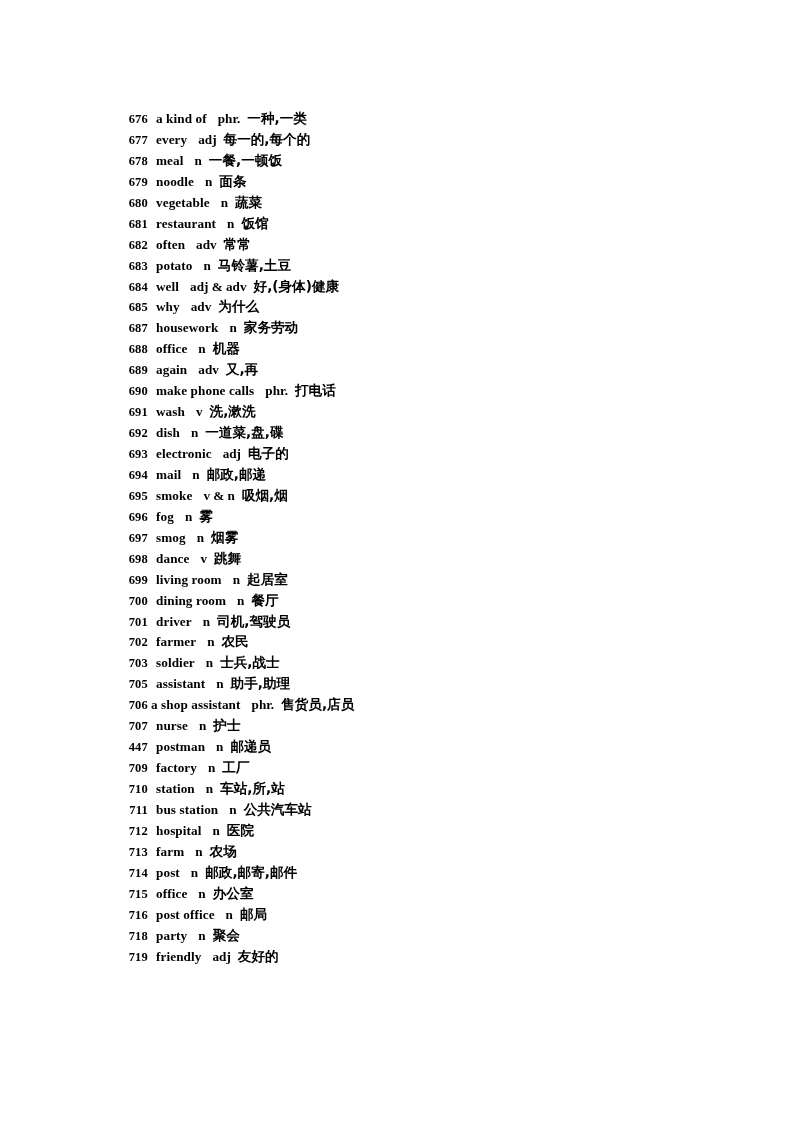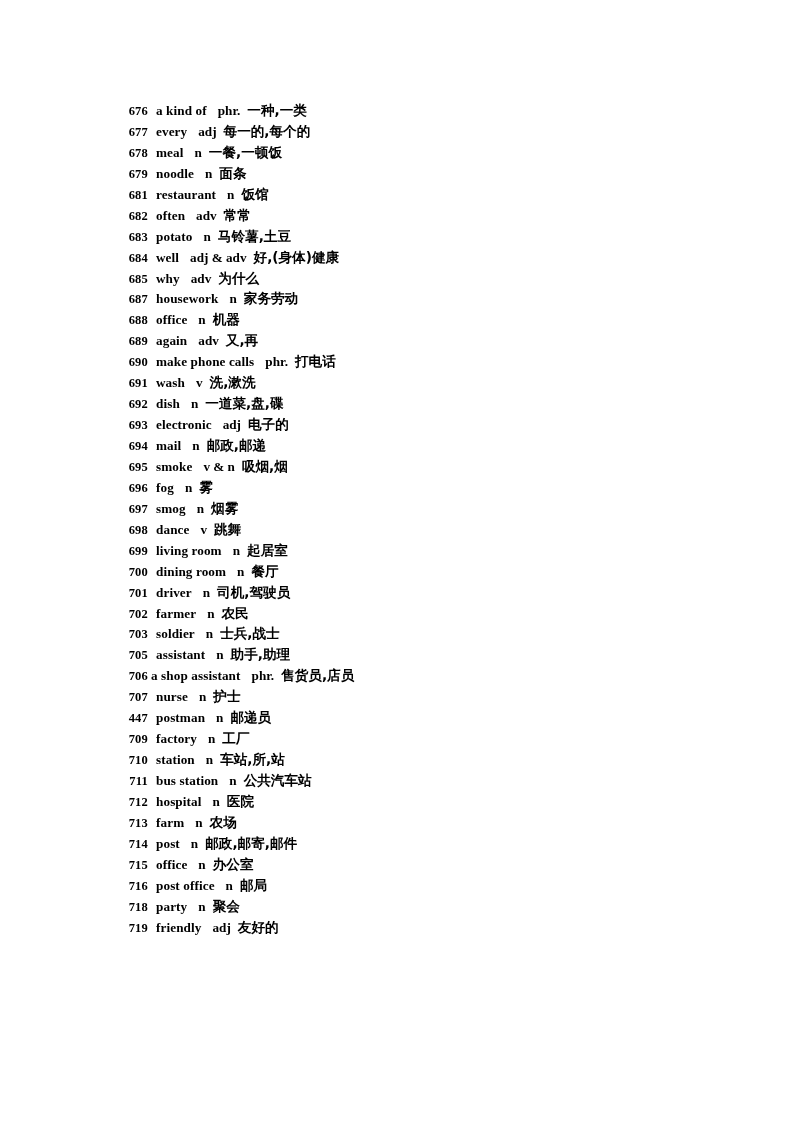--- a/index.html
+++ b/index.html
@@ -20,21 +20,21 @@
     position: absolute;
     left: 0;
     top: 0;
     width: 794px;
     height: 1123px;
     background: #ffffff;
   }
   #vocab-list {
     position: absolute;
     left: 118px;
-    top: 100px;
+    top: 108px;
     width: 600px;
   }
   .vocab-row {
     height: 20.95px;
     line-height: 20.95px;
     white-space: nowrap;
     font-size: 0px; 
   }
   .row-num {
     display: inline-block;
@@ -77,20 +77,21 @@
 </style>
 </head>
 <body>
 
 <div id="page">
   <div id="vocab-list">
       <div class="vocab-row"><span class="row-num">676</span><span class="row-gap">&nbsp;</span><span class="row-word">a kind of</span><span class="sp-md">&nbsp;</span><span class="row-pos">phr.</span><span class="sp-sm">&nbsp;</span><span class="row-def">一种,一类</span></div>
       <div class="vocab-row"><span class="row-num">677</span><span class="row-gap">&nbsp;</span><span class="row-word">every</span><span class="sp-md">&nbsp;</span><span class="row-pos">adj</span><span class="sp-sm">&nbsp;</span><span class="row-def">每一的,每个的</span></div>
       <div class="vocab-row"><span class="row-num">678</span><span class="row-gap">&nbsp;</span><span class="row-word">meal</span><span class="sp-md">&nbsp;</span><span class="row-pos">n</span><span class="sp-sm">&nbsp;</span><span class="row-def">一餐,一顿饭</span></div>
       <div class="vocab-row"><span class="row-num">679</span><span class="row-gap">&nbsp;</span><span class="row-word">noodle</span><span class="sp-md">&nbsp;</span><span class="row-pos">n</span><span class="sp-sm">&nbsp;</span><span class="row-def">面条</span></div>
+      <div class="vocab-row"><span class="row-num">680</span><span class="row-gap">&nbsp;</span><span class="row-word">vegetable</span><span class="sp-md">&nbsp;</span><span class="row-pos">n</span><span class="sp-sm">&nbsp;</span><span class="row-def">蔬菜</span></div>
       <div class="vocab-row"><span class="row-num">681</span><span class="row-gap">&nbsp;</span><span class="row-word">restaurant</span><span class="sp-md">&nbsp;</span><span class="row-pos">n</span><span class="sp-sm">&nbsp;</span><span class="row-def">饭馆</span></div>
       <div class="vocab-row"><span class="row-num">682</span><span class="row-gap">&nbsp;</span><span class="row-word">often</span><span class="sp-md">&nbsp;</span><span class="row-pos">adv</span><span class="sp-sm">&nbsp;</span><span class="row-def">常常</span></div>
       <div class="vocab-row"><span class="row-num">683</span><span class="row-gap">&nbsp;</span><span class="row-word">potato</span><span class="sp-md">&nbsp;</span><span class="row-pos">n</span><span class="sp-sm">&nbsp;</span><span class="row-def">马铃薯,土豆</span></div>
       <div class="vocab-row"><span class="row-num">684</span><span class="row-gap">&nbsp;</span><span class="row-word">well</span><span class="sp-md">&nbsp;</span><span class="row-pos">adj &amp; adv</span><span class="sp-sm">&nbsp;</span><span class="row-def">好,(身体)健康</span></div>
       <div class="vocab-row"><span class="row-num">685</span><span class="row-gap">&nbsp;</span><span class="row-word">why</span><span class="sp-md">&nbsp;</span><span class="row-pos">adv</span><span class="sp-sm">&nbsp;</span><span class="row-def">为什么</span></div>
       <div class="vocab-row"><span class="row-num">687</span><span class="row-gap">&nbsp;</span><span class="row-word">housework</span><span class="sp-md">&nbsp;</span><span class="row-pos">n</span><span class="sp-sm">&nbsp;</span><span class="row-def">家务劳动</span></div>
       <div class="vocab-row"><span class="row-num">688</span><span class="row-gap">&nbsp;</span><span class="row-word">office</span><span class="sp-md">&nbsp;</span><span class="row-pos">n</span><span class="sp-sm">&nbsp;</span><span class="row-def">机器</span></div>
       <div class="vocab-row"><span class="row-num">689</span><span class="row-gap">&nbsp;</span><span class="row-word">again</span><span class="sp-md">&nbsp;</span><span class="row-pos">adv</span><span class="sp-sm">&nbsp;</span><span class="row-def">又,再</span></div>
       <div class="vocab-row"><span class="row-num">690</span><span class="row-gap">&nbsp;</span><span class="row-word">make phone calls</span><span class="sp-md">&nbsp;</span><span class="row-pos">phr.</span><span class="sp-sm">&nbsp;</span><span class="row-def">打电话</span></div>
       <div class="vocab-row"><span class="row-num">691</span><span class="row-gap">&nbsp;</span><span class="row-word">wash</span><span class="sp-md">&nbsp;</span><span class="row-pos">v</span><span class="sp-sm">&nbsp;</span><span class="row-def">洗,漱洗</span></div>

